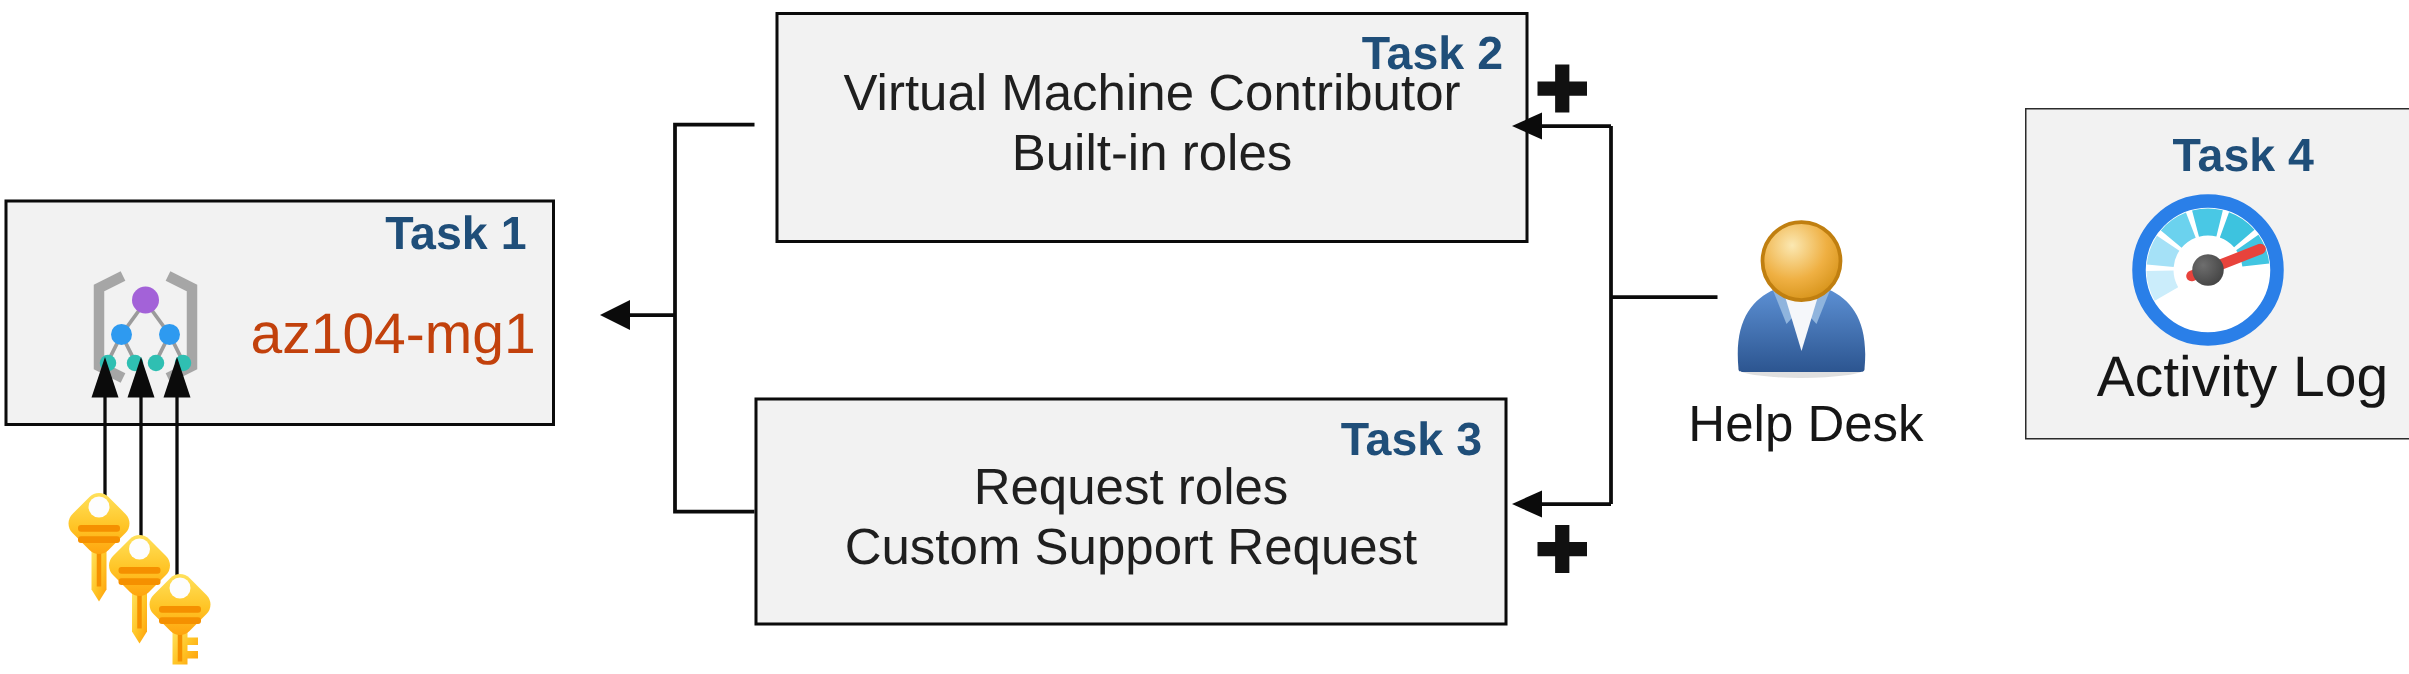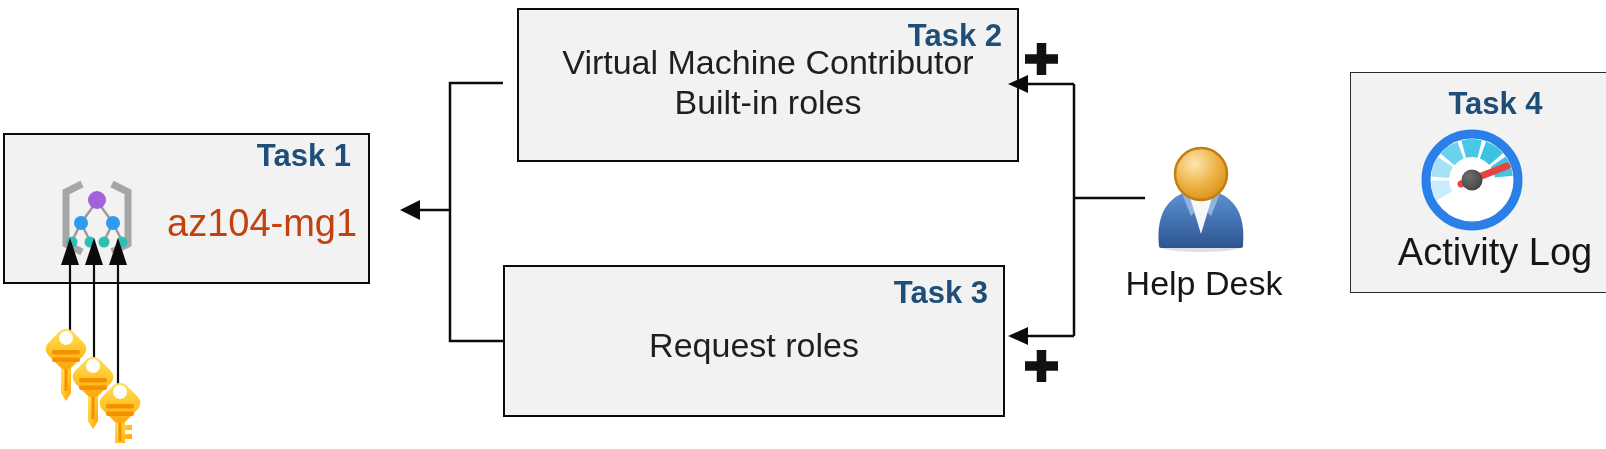--- a/index.html
+++ b/index.html
@@ -52,20 +52,21 @@
     <div class="box-lines" style="transform:translateY(-3px);">
       <div class="box-line">Virtual Machine Contributor</div>
       <div class="box-line">Built-in roles</div>
     </div>
   </div>
 
   <div class="task-box" style="left:503px;top:265px;width:502px;height:152px;">
     <div class="task-label tr">Task 3</div>
     <div class="box-lines" style="transform:translateY(4px);">
       <div class="box-line">Request roles</div>
+      <div class="box-line">Custom Support Request</div>
     </div>
   </div>
 
   <div class="task-box thin" style="left:1350px;top:72px;width:291px;height:221px;padding-left:31px;">
     <div class="task-label ctr">Task 4</div>
     <div class="caption">Activity Log</div>
   </div>
 
   <div class="float-label" style="left:1204px;top:263px;">
     <div>Help Desk</div>

